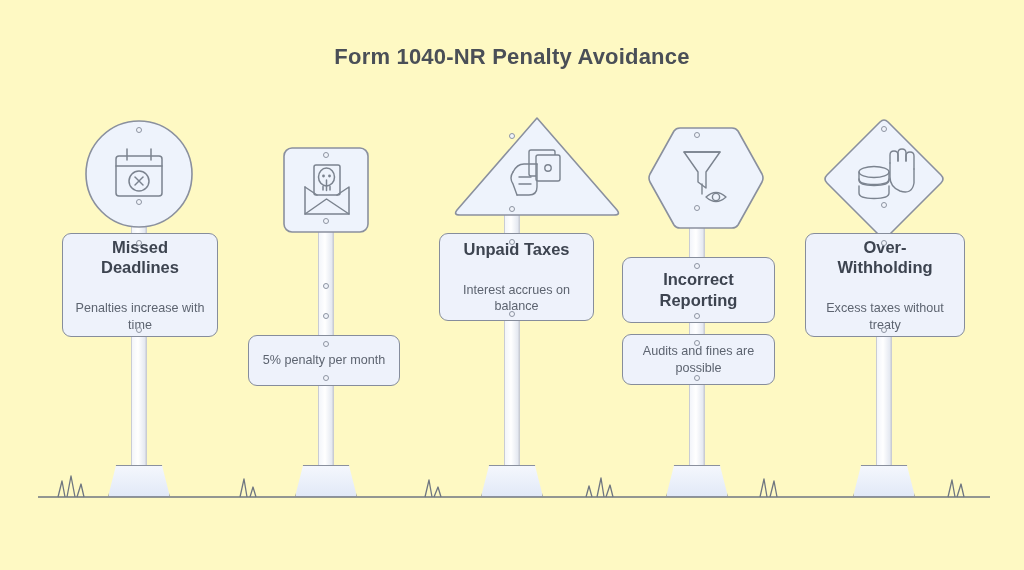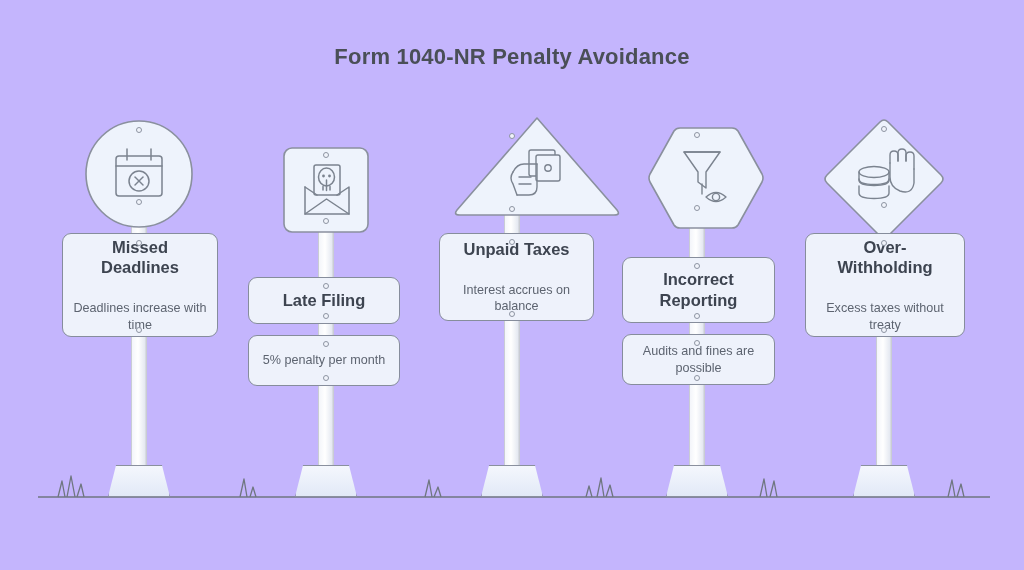--- a/index.html
+++ b/index.html
@@ -10,21 +10,21 @@
     background: #f5f5f5;
     font-family: "Liberation Sans", sans-serif;
     overflow: hidden;
     position: relative;
   }
 
   #infographic {
     position: relative;
     width: 1024px;
     height: 570px;
-    background: #c4b5fd;
+    background: #fef9c3;
   }
 
   
   #page-title {
     position: absolute;
     top: 44px;
     left: 0;
     width: 1024px;
     text-align: center;
     font-size: 22px;
@@ -161,21 +161,21 @@
             <line x1="52" y1="59" x2="60" y2="67"></line>
             <line x1="60" y1="59" x2="52" y2="67"></line>
           </g>
         </svg>
       </div>
       <div class="bolt" style="left:89px; top:127px;"></div>
       <div class="bolt" style="left:89px; top:199px;"></div>
 
       <div class="board" style="left:15px; top:233px; width:156px; height:104px;">
         <div class="board-title">Missed Deadlines</div>
-        <div class="board-desc">Deadlines increase with time</div>
+        <div class="board-desc">Penalties increase with time</div>
       </div>
       <div class="bolt" style="left:89px; top:240px;"></div>
       <div class="bolt" style="left:89px; top:327px;"></div>
 
       <div class="base-wrap" style="left:61px; top:465px;">
         <div class="base"></div>
       </div>
     </div>
 
     <div class="signpost" id="sign-2" style="left:240px; width:172px;">
@@ -194,23 +194,20 @@
             <path d="M42 41.5 L42 45 M45.5 41.5 L45.5 45.5 M49 41.5 L49 45"></path>
             <path d="M24 42 L24 69 L68 69 L68 42 L56 50"></path>
             <path d="M24 42 L36 50"></path>
             <path d="M24 69 L45.5 54 L68 69"></path>
           </g>
         </svg>
       </div>
       <div class="bolt" style="left:83px; top:152px;"></div>
       <div class="bolt" style="left:83px; top:218px;"></div>
 
-      <div class="board" style="left:8px; top:277px; width:152px; height:47px;">
-        <div class="board-title">Late Filing</div>
-      </div>
       <div class="bolt" style="left:83px; top:283px;"></div>
       <div class="bolt" style="left:83px; top:313px;"></div>
 
       <div class="board" style="left:8px; top:335px; width:152px; height:51px;text-align:right;">
         <div class="board-desc">5% penalty per month</div>
       </div>
       <div class="bolt" style="left:83px; top:341px;"></div>
       <div class="bolt" style="left:83px; top:375px;"></div>
 
       <div class="base-wrap" style="left:55px; top:465px;">

